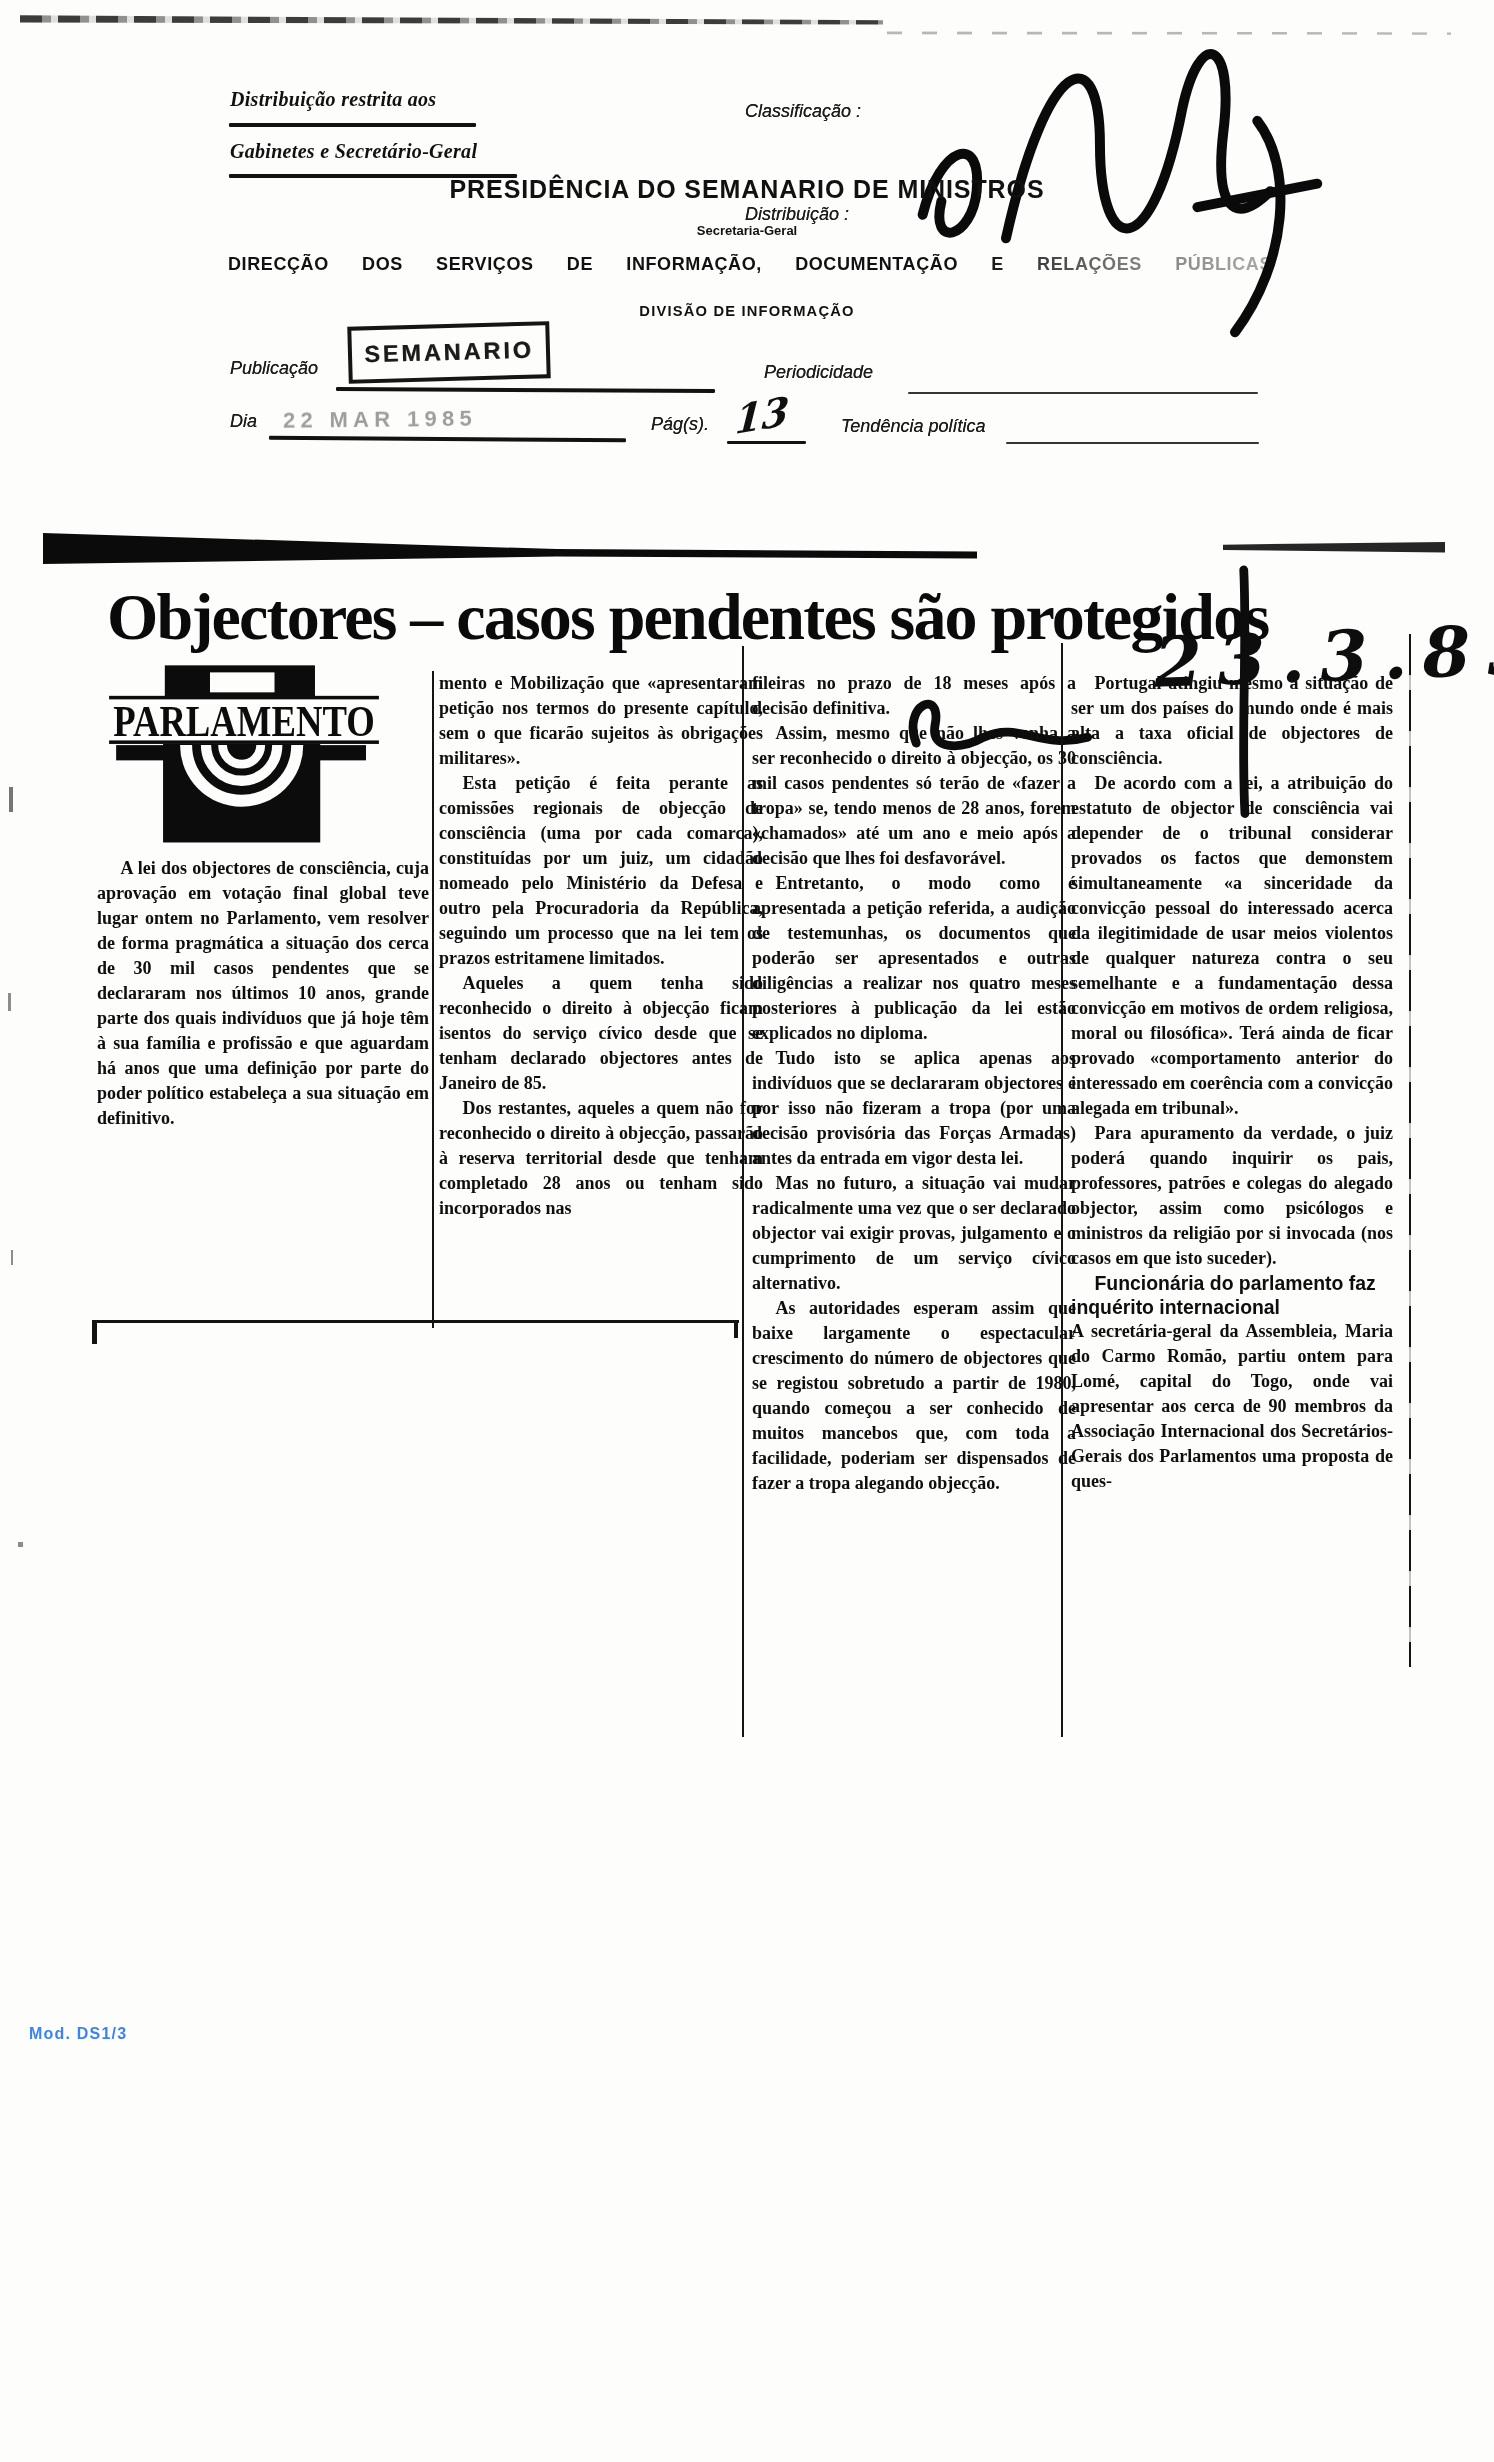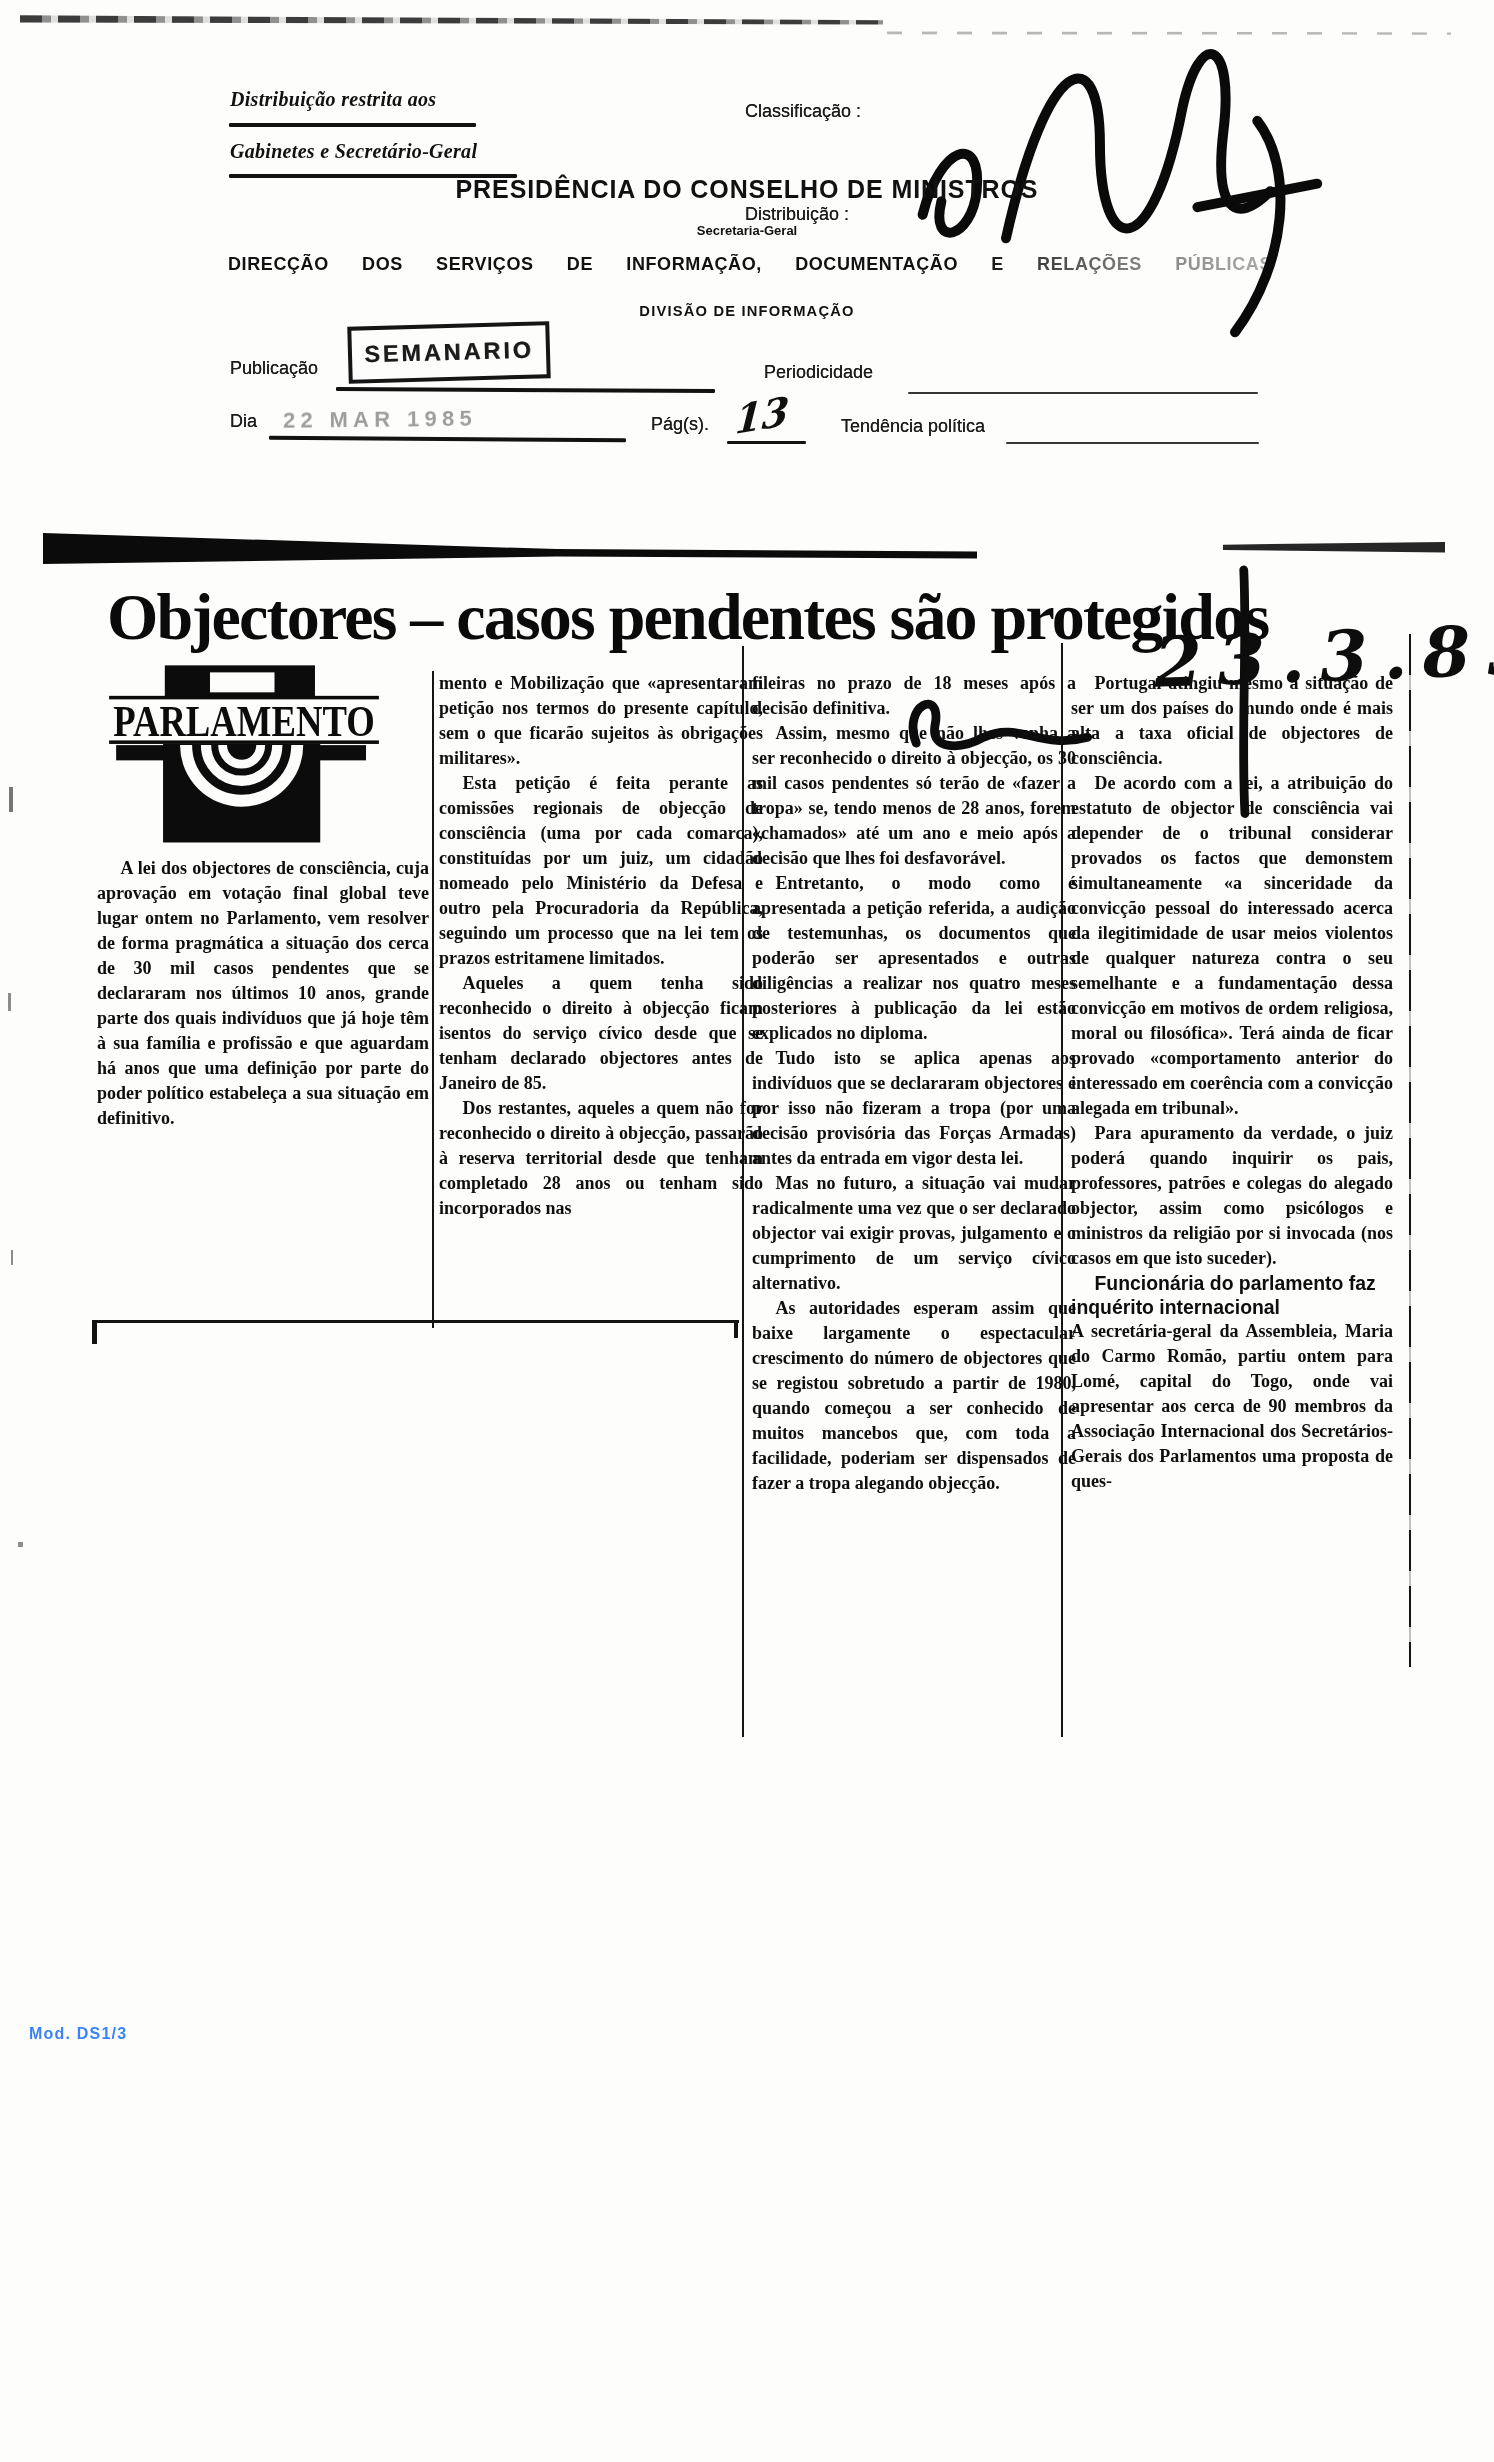--- a/index.html
+++ b/index.html
@@ -16,21 +16,21 @@
   .scan-line-top2{
     position:absolute;left:887px;top:31px;width:564px;height:4.7px;
     background:repeating-linear-gradient(to right,rgba(20,20,20,.5) 0 15.3px,transparent 15.3px 35px);
     clip-path:polygon(0 10%,100% 30%,100% 80%,0 70%);opacity:.6;
   }
   .margin-mark{position:absolute;background:#1c1c1c;}
   
   .restricted{position:absolute;left:230px;top:89px;font-style:italic;font-weight:bold;font-size:20px;line-height:21px;letter-spacing:0.3px;}
   .restricted .rline{display:block;white-space:nowrap;}
   .u-bar{position:absolute;background:#121212;border-radius:1.2px;}
-  .plain-label{position:absolute;font-family:"Liberation Sans",sans-serif;font-size:18px;color:#1c1c1c;white-space:nowrap;text-shadow:0 0 0.4px #1c1c1c;}
+  .plain-label{position:absolute;font-family:"Liberation Sans",sans-serif;font-size:18px;color:#1c1c1c;white-space:nowrap;text-shadow:0 0 0.4px #1c1c1c;font-style:italic;}
   .org-title{position:absolute;left:0;top:175px;width:1494px;text-align:center;font-family:"Liberation Sans",sans-serif;font-weight:bold;font-size:25px;letter-spacing:0.9px;}
   .org-sub{position:absolute;left:0;top:223px;width:1494px;text-align:center;font-family:"Liberation Sans",sans-serif;font-weight:bold;font-size:13px;}
   .org-dir{
     position:absolute;left:228px;top:254px;width:1044px;
     font-family:"Liberation Sans",sans-serif;font-weight:bold;font-size:18px;letter-spacing:0.6px;
     text-align:justify;text-align-last:justify;
     -webkit-mask-image:linear-gradient(to right,#000 72%,rgba(0,0,0,.55) 86%,rgba(0,0,0,.35) 100%);
             mask-image:linear-gradient(to right,#000 72%,rgba(0,0,0,.55) 86%,rgba(0,0,0,.35) 100%);
   }
   .org-div{position:absolute;left:0;top:303px;width:1494px;text-align:center;font-family:"Liberation Sans",sans-serif;font-weight:bold;font-size:14.7px;letter-spacing:1.2px;}
@@ -112,21 +112,21 @@
 
   <svg style="left:905px;top:11.7px" width="458" height="341" viewBox="0 0 780 580">
     <g fill="none" stroke="#0a0a0a" stroke-width="17" stroke-linecap="round">
       <path d="M30,345 C60,225 132,205 122,305 C114,385 42,405 62,322"></path>
       <path d="M172,385 C242,70 332,45 332,225 C332,425 422,425 472,165 C502,25 562,45 542,205 C527,335 562,365 622,305"></path>
       <path d="M600,185 C662,265 652,425 562,545"></path>
       <path d="M498,332 L702,292"></path>
     </g>
   </svg>
 
-  <div class="org-title">PRESIDÊNCIA DO CONSELHO DE MINISTROS</div>
+  <div class="org-title">PRESIDÊNCIA DO SEMANARIO DE MINISTROS</div>
   <div class="org-sub">Secretaria-Geral</div>
   <div class="org-dir">DIRECÇÃO DOS SERVIÇOS DE INFORMAÇÃO, DOCUMENTAÇÃO E RELAÇÕES PÚBLICAS</div>
   <div class="org-div">DIVISÃO DE INFORMAÇÃO</div>
 
   <div class="plain-label" style="left:230px;top:358px">Publicação</div>
   <div class="stamp-box">
     <span>SEMANARIO</span>
   </div>
   <div class="u-bar" style="left:336px;top:388px;width:379px;height:4.1px;transform:rotate(.3deg)"></div>
   <div class="plain-label" style="left:764px;top:362px">Periodicidade</div>

